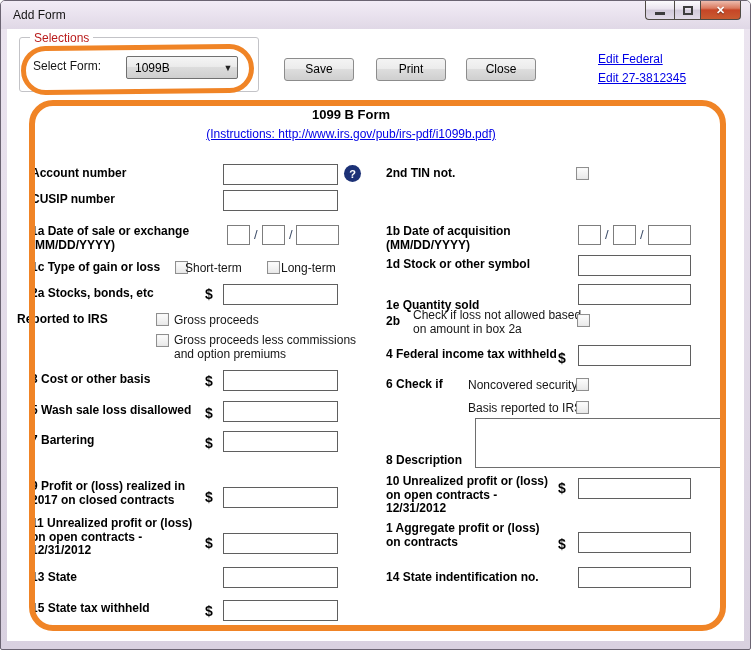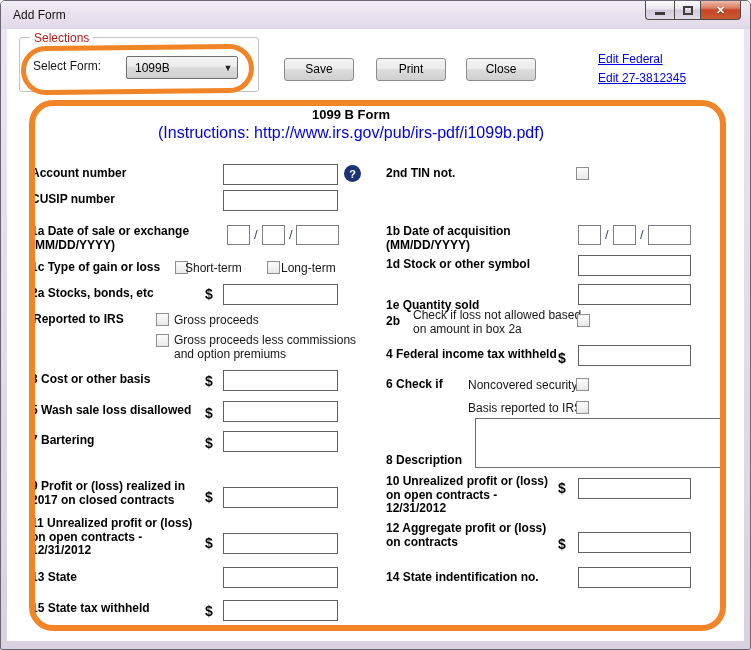--- a/index.html
+++ b/index.html
@@ -72,21 +72,21 @@
     display:flex; align-items:center; justify-content:center; cursor:pointer; }
 
   .annotation{ position:absolute; border:5px solid #f08426; pointer-events:none; z-index:60; }
   .ann-select{ left:20px; top:44px; width:233px; height:49px; border-radius:25px;
     transform:rotate(-0.6deg); }
   .ann-form{ left:28px; top:99px; width:697px; height:531px; border-width:6px; border-radius:24px; }
 
   .form-title{ position:absolute; left:75px; top:106px; width:550px; text-align:center;
     font-size:13px; font-weight:bold; color:#000; }
   .form-instructions{ position:absolute; left:75px; top:123px; width:550px; text-align:center; }
-  .form-instructions a{ font-size:16px; color:#0000e6; cursor:pointer; }
+  .form-instructions a{ font-size:12px; color:#0000e6; text-decoration:underline; cursor:pointer; }
 </style>
 </head>
 <body>
 
 <div class="window">
   <div class="titlebar">
     <span class="title-text">Add Form</span>
   </div>
   <div class="caption-group">
     <div class="capbtn min">
@@ -159,21 +159,21 @@
 
   <span class="abs lbl" style="left:385px; top:257px;">1d Stock or other symbol</span>
   <input class="tb" style="left: 577px; top: 254px; width: 113px;">
 
   <span class="abs lbl" style="left:30px; top:286px;">2a Stocks, bonds, etc</span>
   <span class="dollar" style="left:204px; top:285px;">$</span>
   <input class="tb" style="left: 222px; top: 283px; width: 115px;">
   <span class="abs lbl" style="left:385px; top:298px;">1e Quantity sold</span>
   <input class="tb" style="left: 577px; top: 283px; width: 113px;">
 
-  <span class="abs lbl" style="left:32px; top:312px;">Reported to IRS</span>
+  <span class="abs lbl" style="left:16px; top:312px;">Reported to IRS</span>
   <span class="cb" style="left:155px; top:312px;"></span>
   <span class="abs opt" style="left:173px; top:313px;">Gross proceeds</span>
   <span class="cb" style="left:155px; top:333px;"></span>
   <span class="abs opt prelines" style="left:173px; top:333px; white-space:pre-line;">Gross proceeds less commissions
 and option premiums</span>
 
   <span class="abs lbl" style="left:385px; top:314px;">2b</span>
   <span class="abs opt prelines" style="left:412px; top:308px; white-space:pre-line;">Check if loss not allowed based
 on amount in box 2a</span>
   <span class="cb" style="left:576px; top:313px;"></span>
@@ -213,21 +213,21 @@
 12/31/2012</span>
   <span class="dollar" style="left:557px; top:479px;">$</span>
   <input class="tb" style="left: 577px; top: 477px; width: 113px;">
 
   <span class="abs lbl prelines" style="left:30px; top:516px;">11 Unrealized profit or (loss)
 on open contracts -
 12/31/2012</span>
   <span class="dollar" style="left:204px; top:534px;">$</span>
   <input class="tb" style="left: 222px; top: 532px; width: 115px;">
 
-  <span class="abs lbl prelines" style="left:385px; top:521px;">12 Aggregate profit or (loss)
+  <span class="abs lbl prelines" style="left:385px; top:521px;">1 Aggregate profit or (loss)
 on contracts</span>
   <span class="dollar" style="left:557px; top:535px;">$</span>
   <input class="tb" style="left: 577px; top: 531px; width: 113px;">
 
   <span class="abs lbl" style="left:30px; top:570px;">13 State</span>
   <input class="tb" style="left: 222px; top: 566px; width: 115px;">
   <span class="abs lbl" style="left:385px; top:570px;">14 State indentification no.</span>
   <input class="tb" style="left: 577px; top: 566px; width: 113px;">
 
   <span class="abs lbl" style="left:30px; top:601px;">15 State tax withheld</span>

